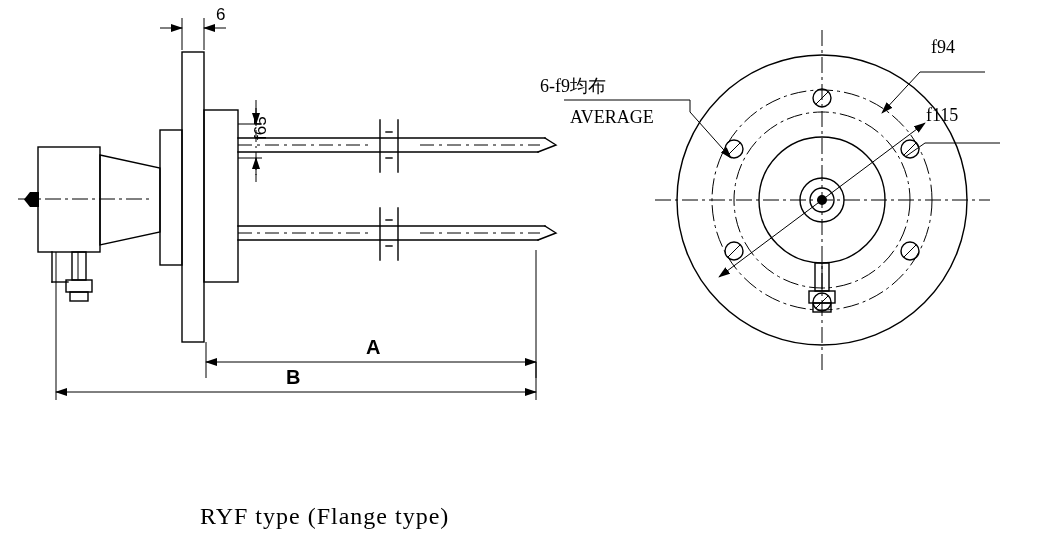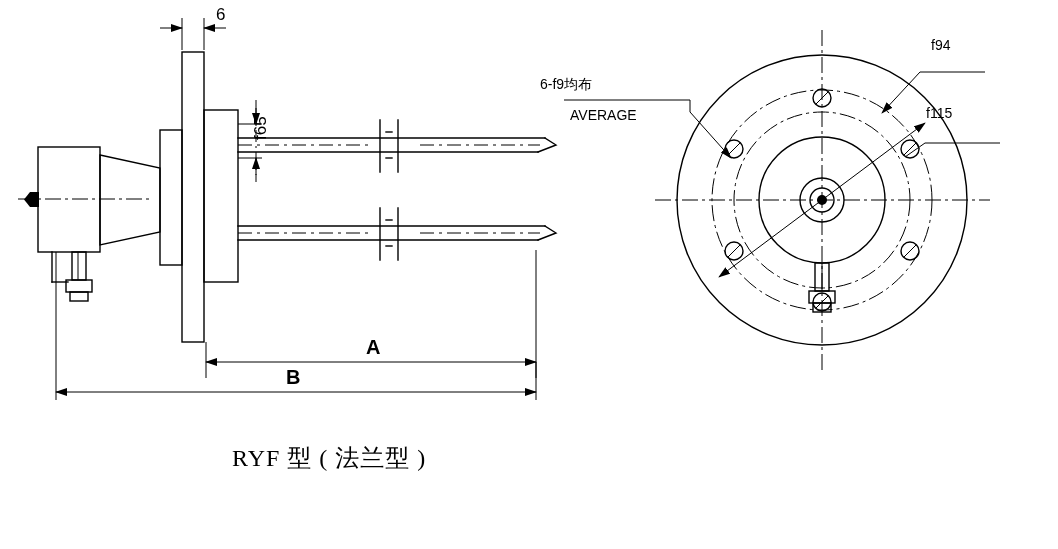--- a/index.html
+++ b/index.html
@@ -60,22 +60,22 @@
   .txt-dim {
     font-size: 17px;
     font-family: "Liberation Sans", sans-serif;
   }
   .txt-big {
     font-size: 20px;
     font-weight: bold;
     font-family: "Liberation Sans", sans-serif;
   }
   .txt-note {
-    font-size: 14px;
-    font-family: Liberation Sans, sans-serif;
+    font-size: 18px;
+    font-family: Liberation Serif, serif;
   }
   .txt-cap {
     font-size: 24px;
     font-family: "Liberation Serif", serif;
     letter-spacing: 1px;
   }
   .rot90 {
     transform: rotate(-90deg);
     transform-origin: left top;
   }
@@ -239,16 +239,16 @@
   <div class="txt txt-big" style="left:286px; top:367px;">B</div>
 
   <div class="txt txt-note" style="left:540px; top:77px;">6-f9均布</div>
 
   <div class="txt txt-note" style="left:570px; top:108px;">AVERAGE</div>
 
   <div class="txt txt-note" style="left:931px; top:38px;">f94</div>
 
   <div class="txt txt-note" style="left:926px; top:106px;">f115</div>
 
-  <div class="txt txt-cap" style="left:232px; top:446px;">RYF 型 ( 法兰型 )</div>
-
+
+  <div class="txt txt-cap" style="left:200px; top:504px;">RYF type (Flange type)</div>
 
 </div>
 
 </body></html>

